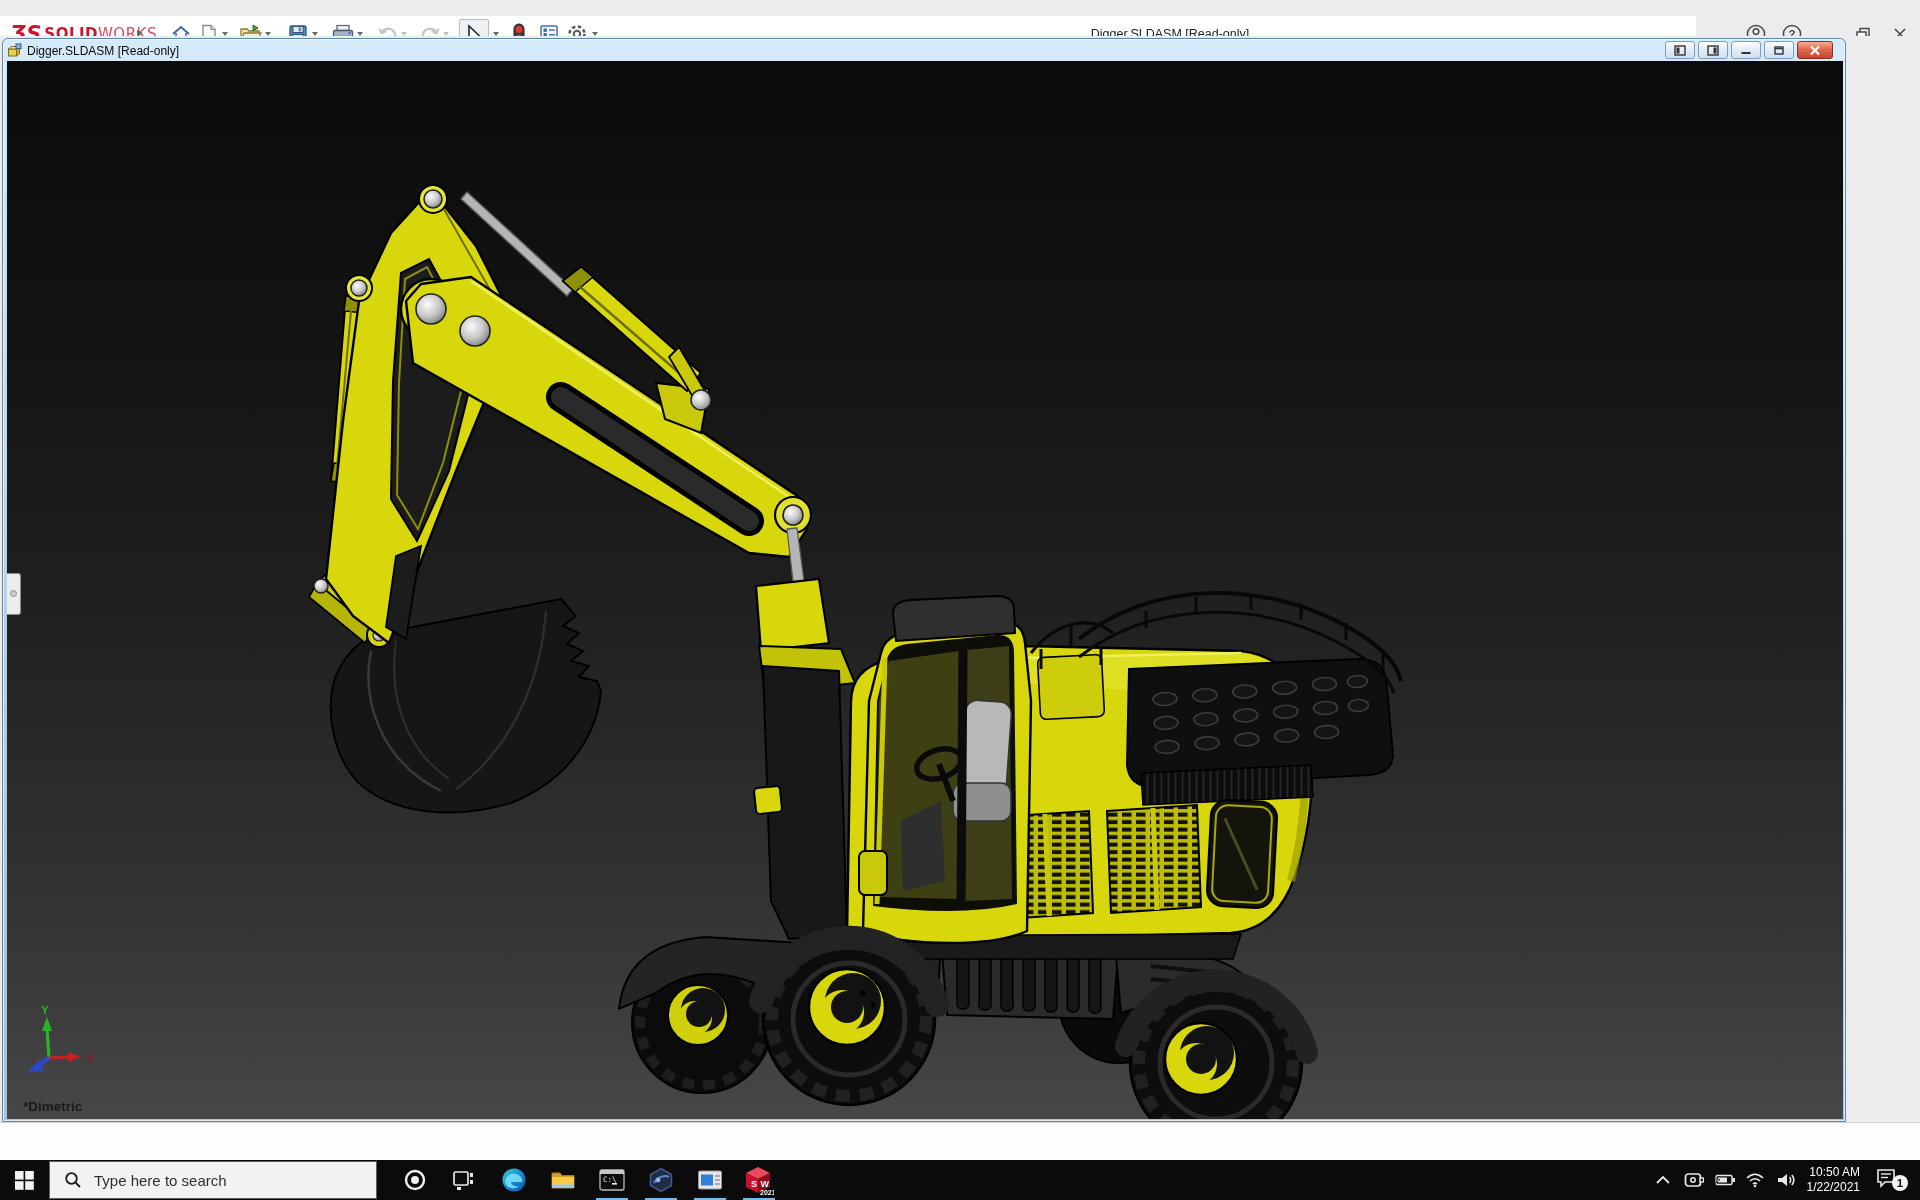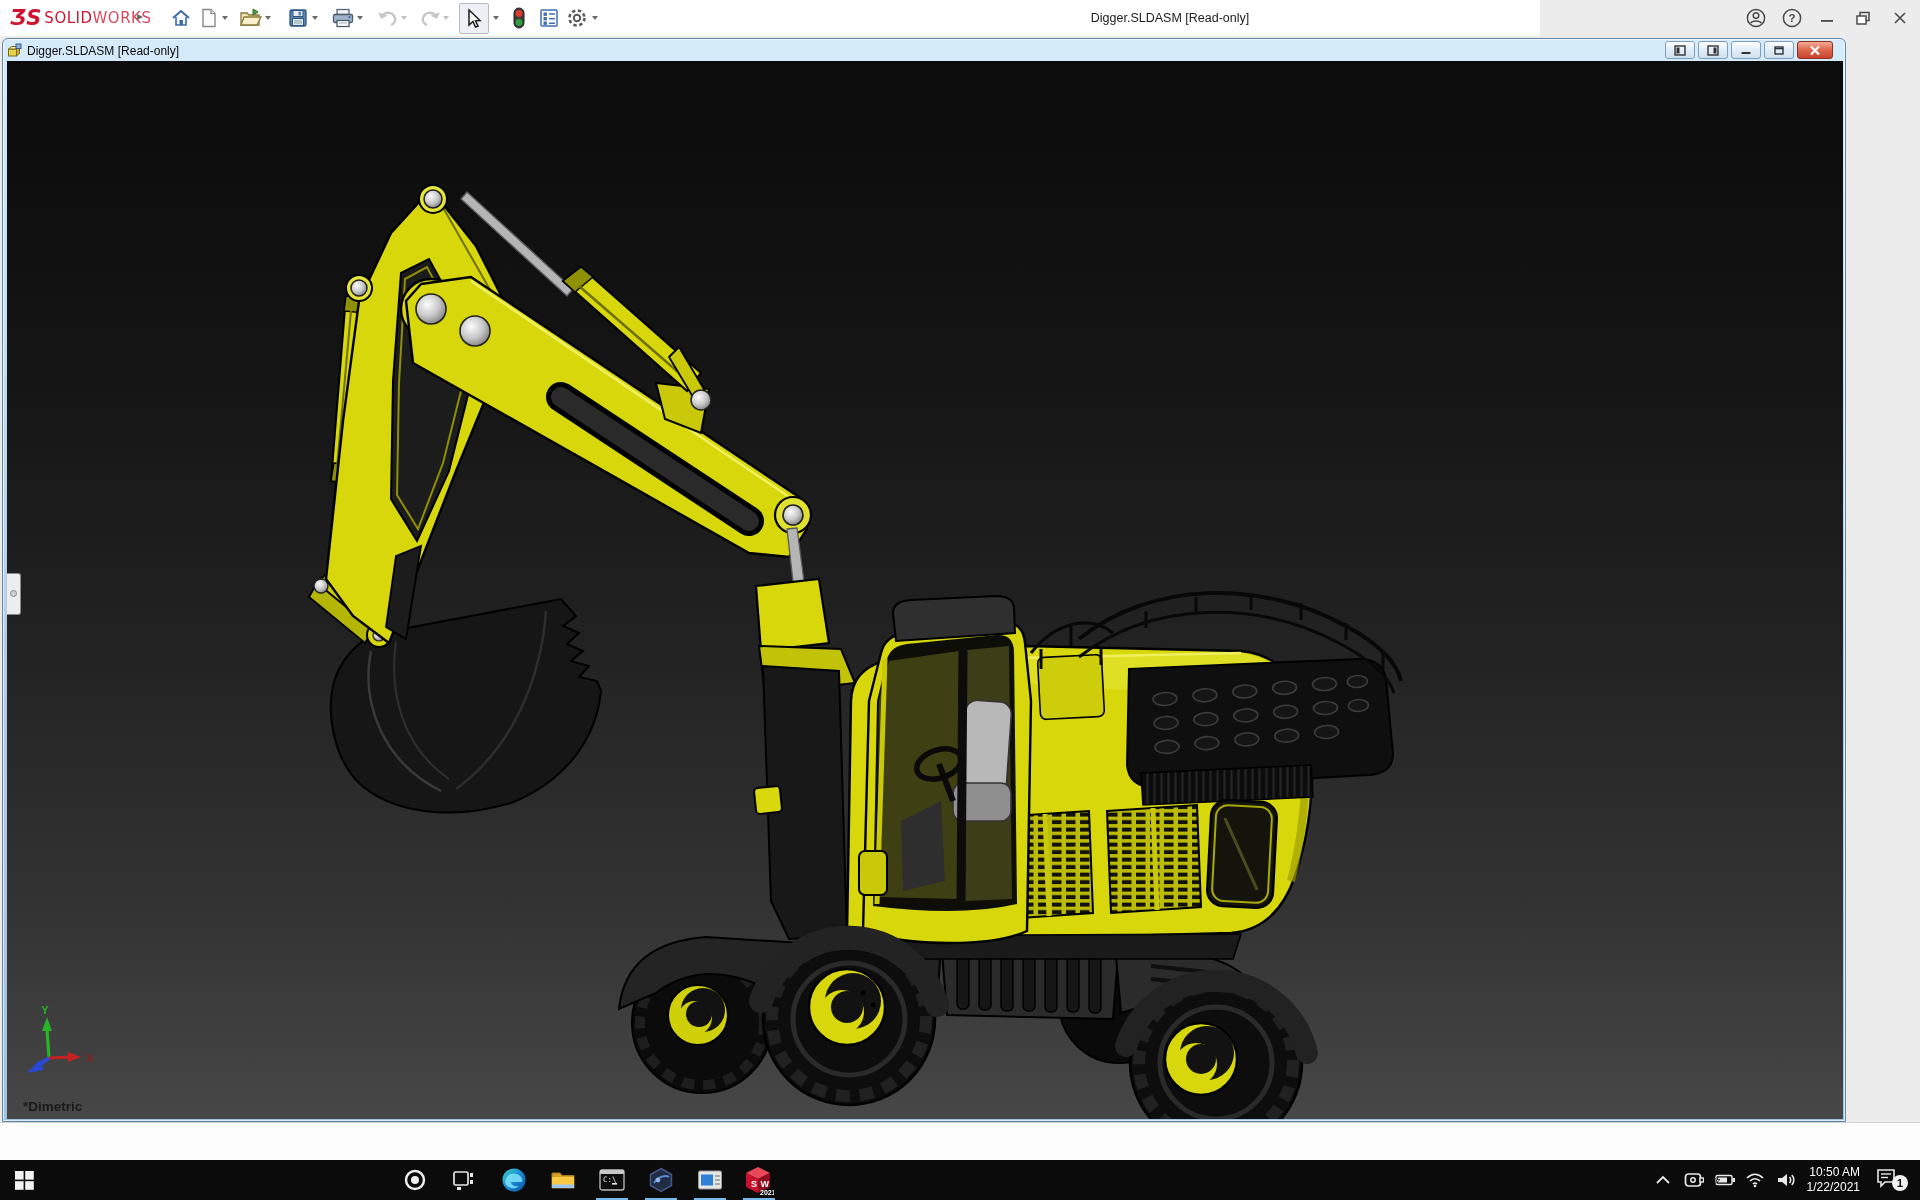--- a/index.html
+++ b/index.html
@@ -1,24 +1,24 @@
 <!DOCTYPE html>
 <html><head>
 <meta charset="utf-8">
 <style>
   html,body{margin:0;padding:0;background:#000;}
   #screen{position:relative;width:1920px;height:1200px;overflow:hidden;
     font-family:"Liberation Sans","DejaVu Sans",sans-serif;background:#ececec;}
   
-  #topbar{position:absolute;left:0;top:0;width:1540px;height:36px;background:#ffffff;
+  #topbar{position:absolute;left:0;top:16px;width:1696px;height:36px;background:#ffffff;
     border-bottom:1px solid #d4d4d4;}
   #logo{position:absolute;left:10px;top:5px;height:26px;display:flex;align-items:center;
     color:#cf1430;font-family:"DejaVu Sans",sans-serif;}
   #logo .glyph{font-size:21px;font-weight:bold;font-style:italic;margin-right:3px;}
-  #logo .bold{font-size:15px;font-weight:normal;letter-spacing:.5px;}
+  #logo .bold{font-size:15px;font-weight:bold;letter-spacing:.5px;}
   #logo .light{font-size:15px;font-weight:normal;letter-spacing:.5px;color:#d6495e;}
   .flyout{position:absolute;left:137px;top:9px;font-size:12px;color:#666;}
   .tb-btn{position:absolute;top:5px;width:26px;height:26px;display:flex;align-items:center;justify-content:center;}
   .tb-car{position:absolute;top:14px;width:8px;height:8px;}
   .tb-car svg{display:block}
   #sel-box{position:absolute;left:459px;top:3px;width:28px;height:29px;background:#edf1f5;
     border:1px solid #b4bcc4;border-radius:2px;}
   #app-title{position:absolute;left:1020px;top:0;width:300px;height:36px;line-height:36px;
     text-align:center;font-size:12.5px;color:#1c1c1c;}
   .cap-btn{position:absolute;top:4px;width:28px;height:28px;display:flex;align-items:center;justify-content:center;}
@@ -506,20 +506,27 @@
 
   <div id="taskbar">
     <div id="start">
       <svg width="19" height="19">
           <rect x="0" y="0" width="8.6" height="8.6" fill="#f2f2f2"></rect>
           <rect x="10.2" y="0" width="8.6" height="8.6" fill="#f2f2f2"></rect>
           <rect x="0" y="10.2" width="8.6" height="8.6" fill="#f2f2f2"></rect>
           <rect x="10.2" y="10.2" width="8.6" height="8.6" fill="#f2f2f2"></rect>
         </svg>
     </div>
+    <div id="searchbox">
+      <svg class="mag" width="18" height="18">
+          <circle cx="7.5" cy="7.5" r="5.3" fill="none" stroke="#1a1a1a" stroke-width="1.8"></circle>
+          <line x1="11.5" y1="11.5" x2="16" y2="16" stroke="#1a1a1a" stroke-width="1.8"></line>
+        </svg>
+      <span class="ph">Type here to search</span>
+    </div>
     <div class="tb-cell" style="left:391px">
       <svg width="24" height="24">
           <circle cx="12" cy="12" r="9" fill="none" stroke="#f0f0f0" stroke-width="2.4"></circle>
           <circle cx="12" cy="12" r="4" fill="#f0f0f0"></circle>
         </svg>
     </div>
     <div class="tb-cell" style="left:439px">
       <svg width="24" height="24">
           <rect x="3" y="4" width="14" height="13" rx="1.5" fill="none" stroke="#e8e8e8" stroke-width="1.7"></rect>
           <rect x="19" y="5" width="3" height="4" fill="#e8e8e8"></rect>

